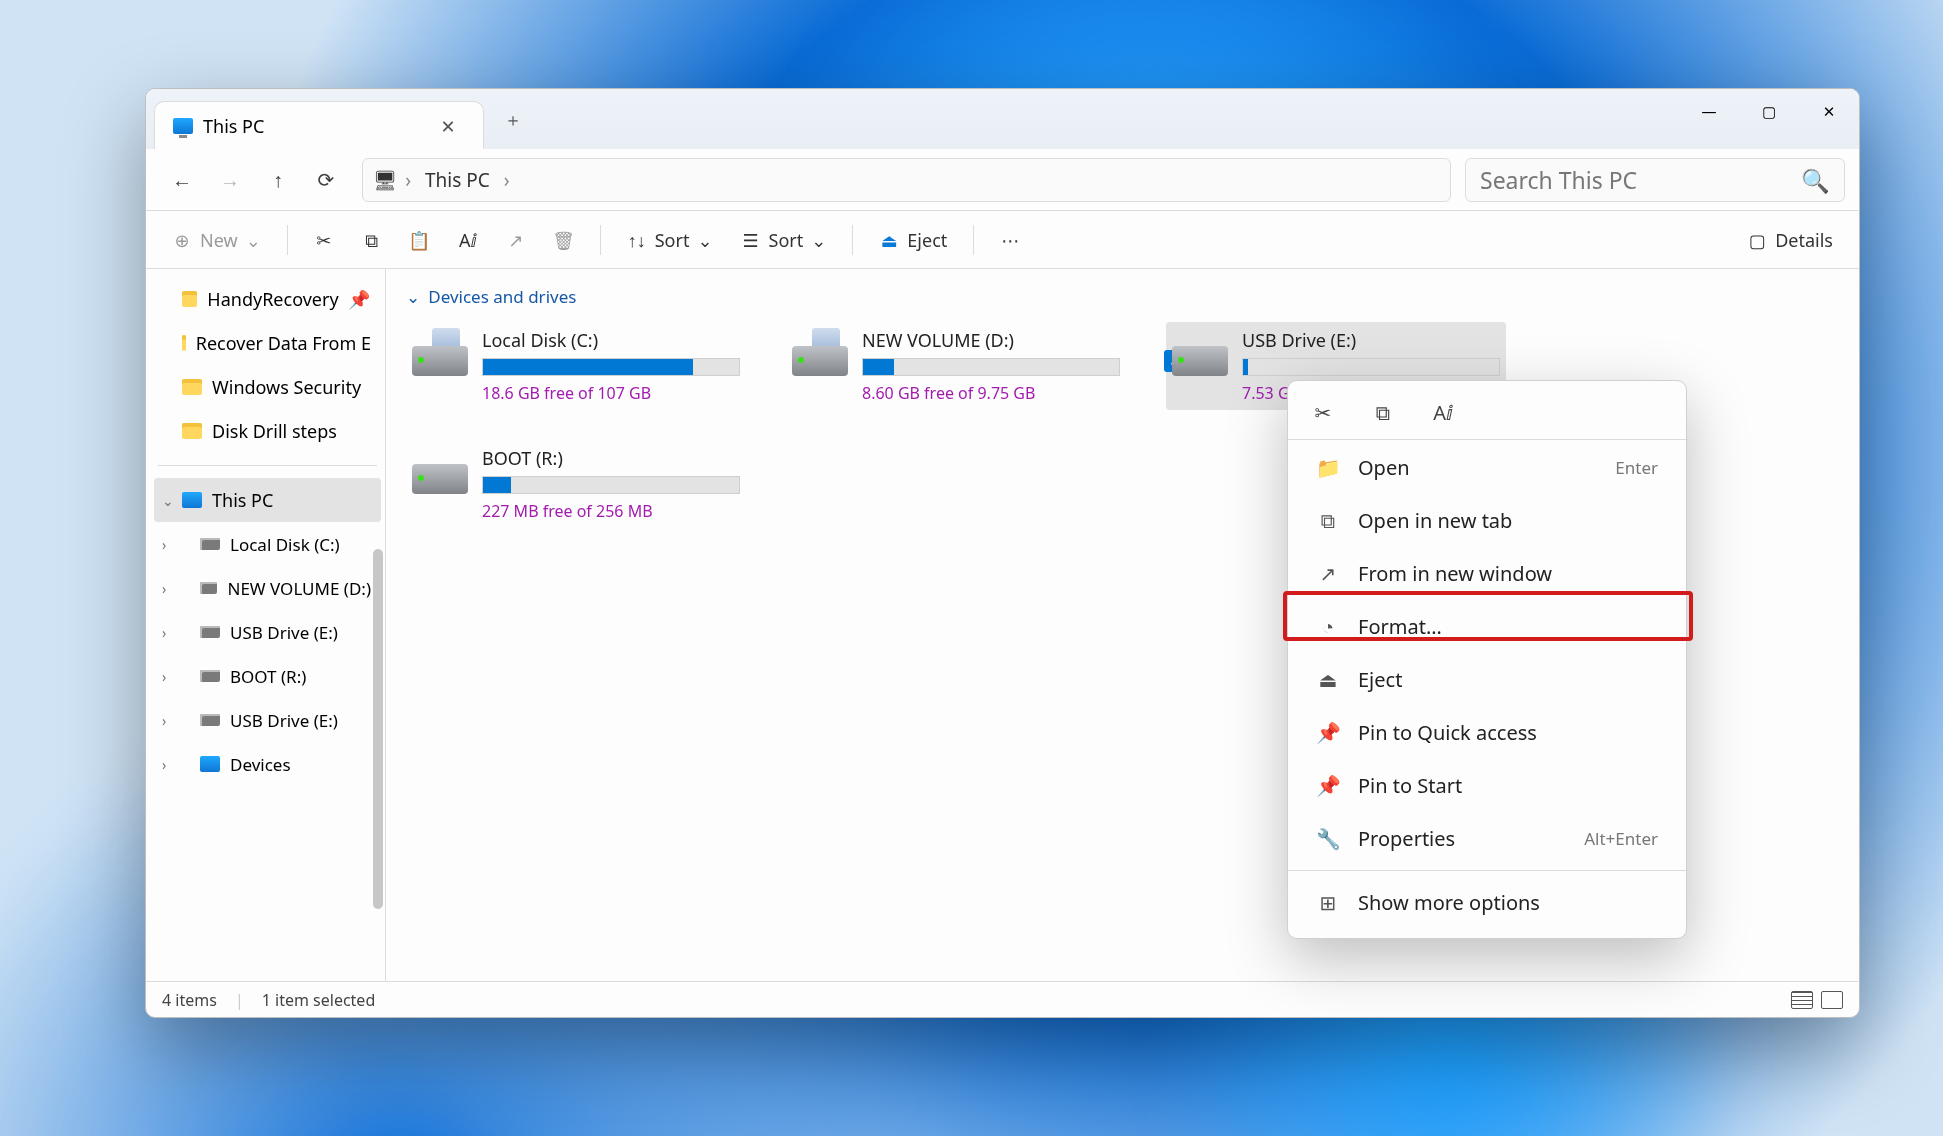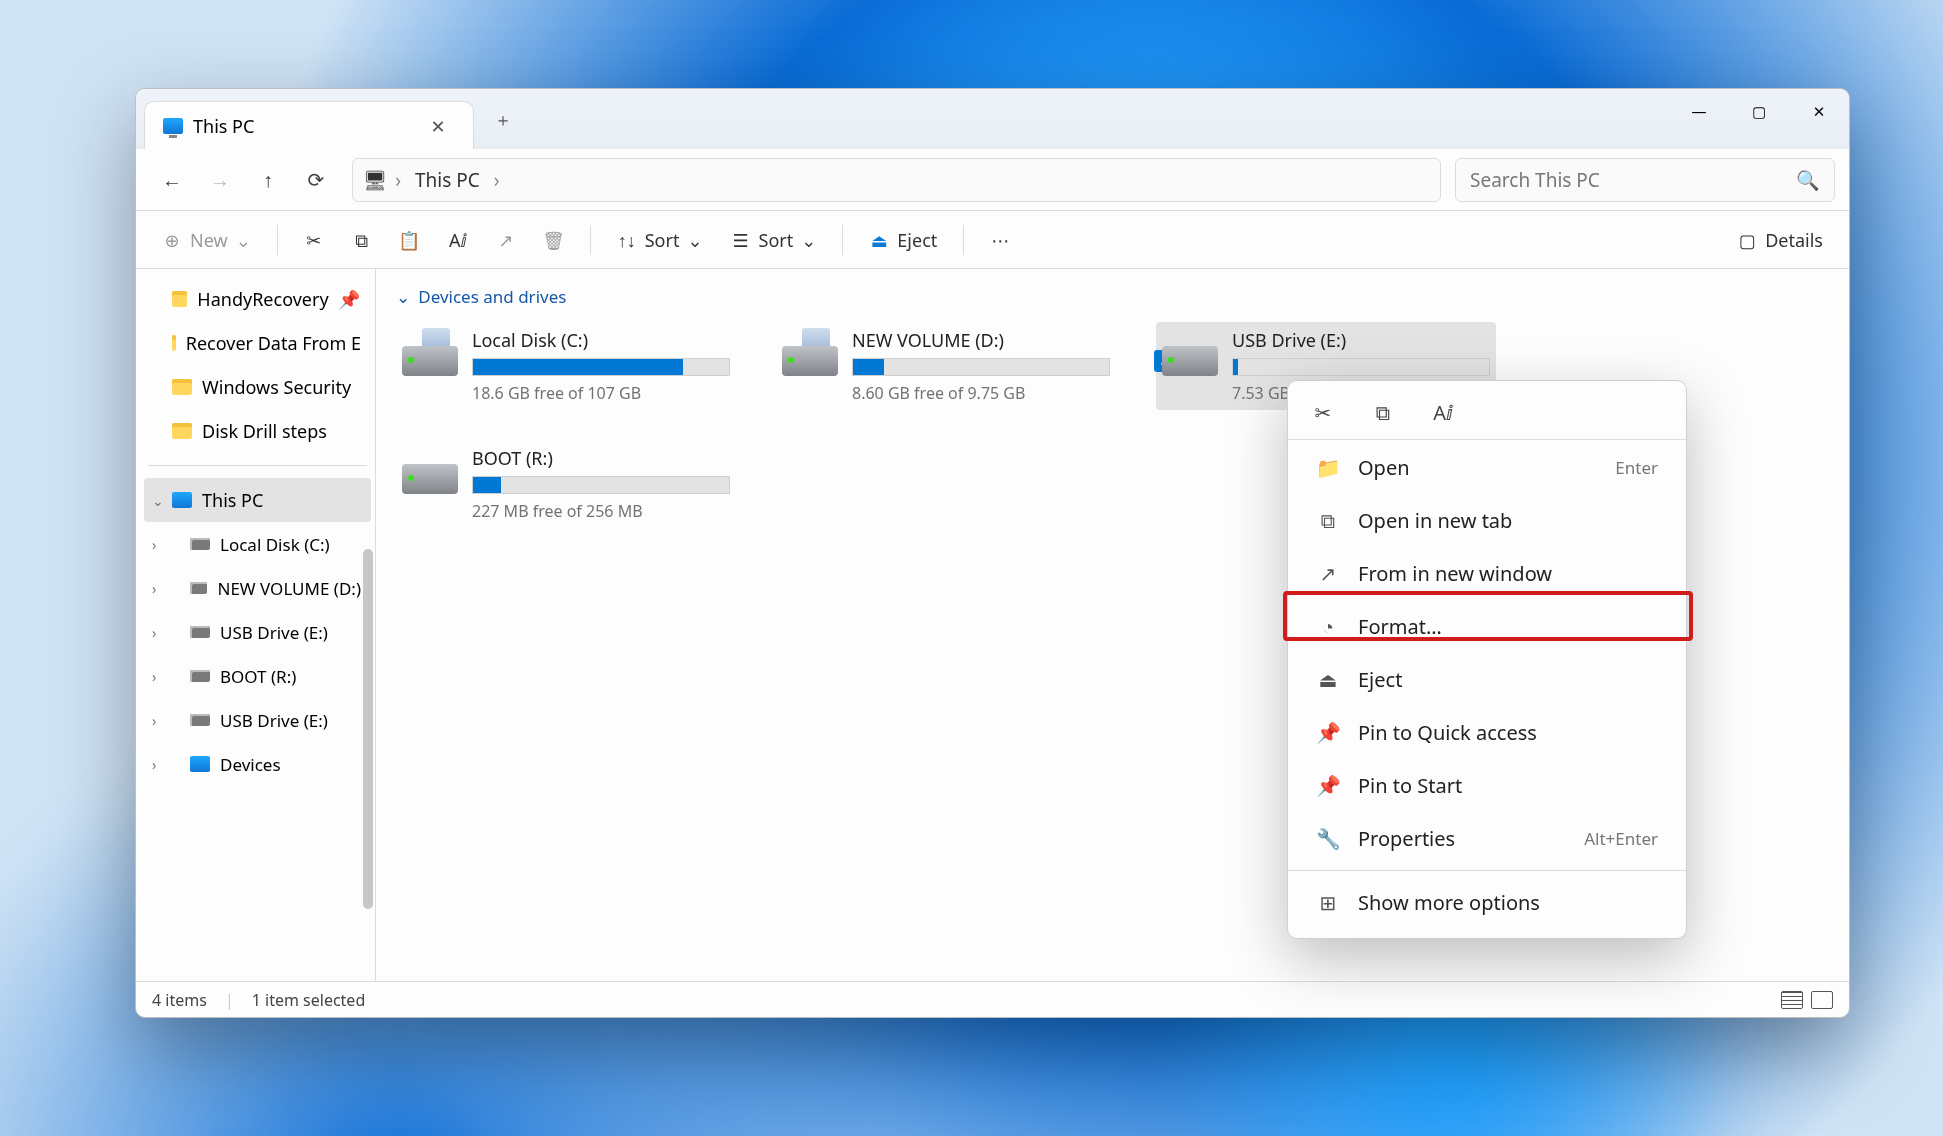--- a/index.html
+++ b/index.html
@@ -26,21 +26,21 @@
   .bloom { position:absolute; border-radius:50%; filter: blur(20px); }
   .bloom.b1 { width:900px;height:900px;left:700px;top:-200px;
               background: radial-gradient(circle,#2aa2ff 0%,transparent 60%); }
   .bloom.b2 { width:1200px;height:1200px;left:-200px;top:600px;
               background: radial-gradient(circle,#0a6cd6 0%,transparent 60%); }
   .bloom.b3 { width:700px;height:700px;left:1100px;top:700px;
               background: radial-gradient(circle,#1aa0ff 0%,transparent 60%); }
 
   .window {
     position:absolute;
-    left:135px; top:88px;
+    left:145px; top:88px;
     width:1715px; height:930px;
     background:#fdfdfd;
     border:1px solid #bfbfbf;
     border-radius:10px;
     box-shadow:0 30px 80px rgba(0,0,0,.35);
     display:flex; flex-direction:column;
     overflow:hidden;
   }
 
   
@@ -82,21 +82,21 @@
   .nav-btn.disabled{color:#b8b8b8;}
   .addressbar{
     flex:1;margin:0 10px;height:44px;border:1px solid var(--win-border);border-radius:6px;
     display:flex;align-items:center;padding:0 10px;color:#333;font-size:19px;gap:8px;
     background:#fafafa;
   }
   .addressbar .crumb{padding:4px 6px;}
   .addressbar .chev{color:#888;}
   .searchbox{
     width:380px;height:44px;border:1px solid var(--win-border);border-radius:6px;
-    display:flex;align-items:center;padding:0 14px;color:#777;font-size:19px;
+    display:flex;align-items:center;padding:0 14px;color:#777;font-size:23px;
     justify-content:space-between;background:#fafafa;
   }
 
   
   .cmdbar{
     height:58px;display:flex;align-items:center;padding:0 14px;
     border-bottom:1px solid var(--win-border);gap:4px;font-size:18px;color:#333;
   }
   .cmd{display:flex;align-items:center;gap:8px;padding:6px 12px;border-radius:6px;cursor:pointer;}
   .cmd .ico{width:20px;height:20px;display:flex;align-items:center;justify-content:center;}
@@ -135,21 +135,21 @@
   }
   .drive.selected{background:var(--selected-bg);position:relative;}
   .drive .icon{width:56px;height:48px;position:relative;}
   .drive .hdd{width:56px;height:30px;background:linear-gradient(#bfc2c6,#808489);border-radius:4px;
               position:absolute;bottom:0;}
   .drive .hdd:after{content:"";position:absolute;left:6px;top:11px;width:6px;height:6px;background:#37e019;border-radius:50%;}
   .drive .info{flex:1;display:flex;flex-direction:column;gap:6px;font-size:17px;}
   .drive .name{font-size:18px;color:#222;}
   .drive .bar{height:18px;background:#e3e3e3;border:1px solid #cfcfcf;}
   .drive .fill{height:100%;background:var(--accent);}
-  .drive .sub{color:#737373;font-size:16px;}
+  .drive .sub{color:#a21caf;font-size:16px;}
   .drive .check{
     position:absolute;left:-2px;top:28px;width:22px;height:22px;background:var(--accent);border-radius:3px;
     display:flex;align-items:center;justify-content:center;color:#fff;font-size:14px;
   }
 
   
   .status{
     height:36px;border-top:1px solid var(--win-border);display:flex;align-items:center;
     padding:0 16px;font-size:16px;color:#444;gap:18px;
   }

